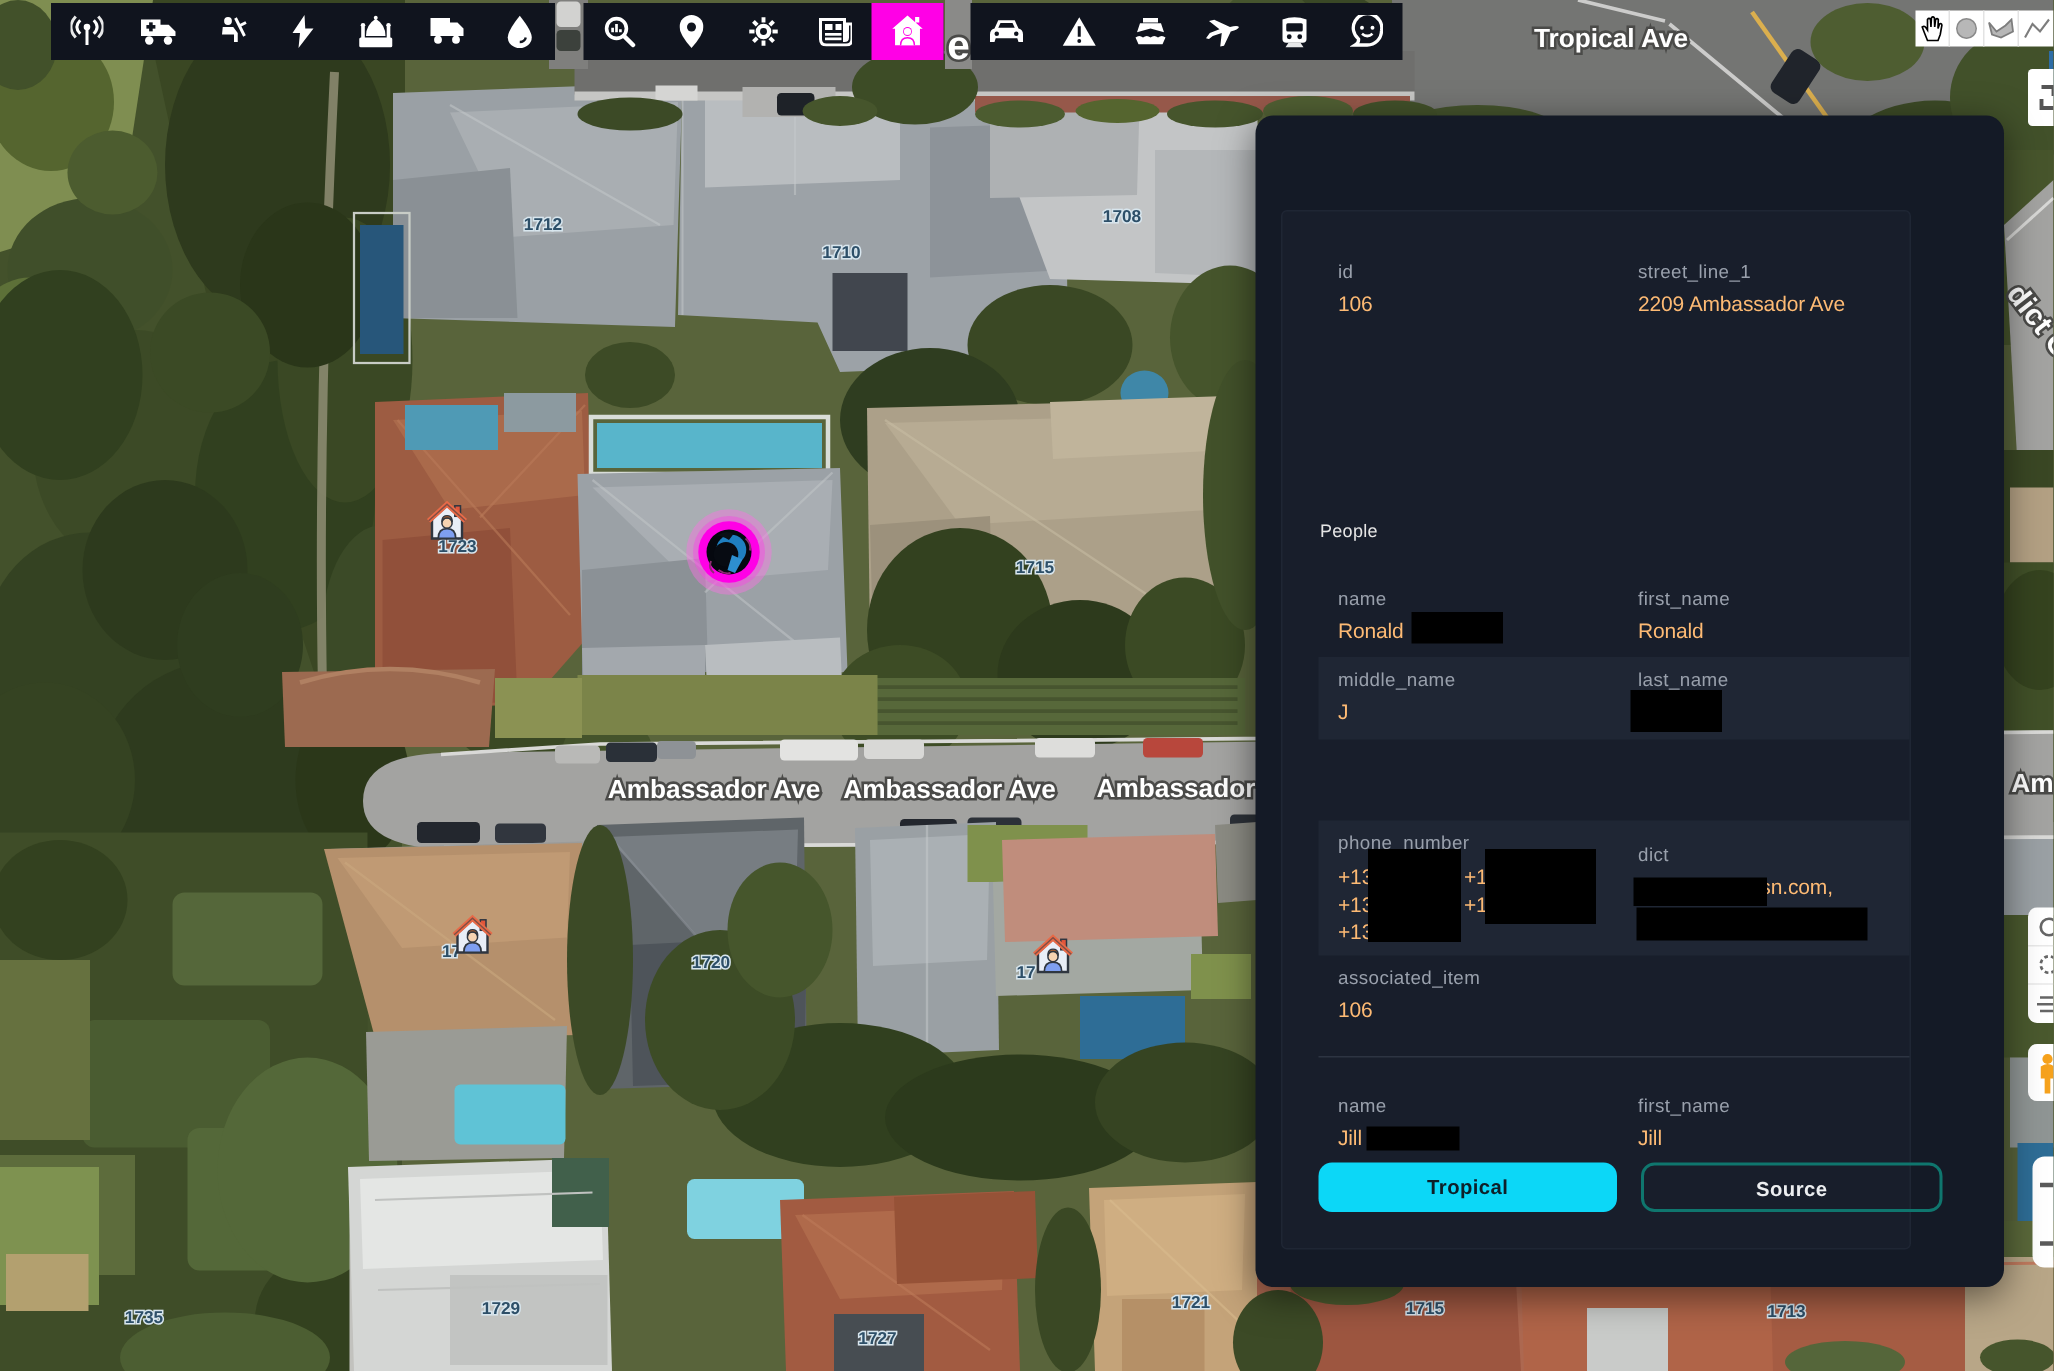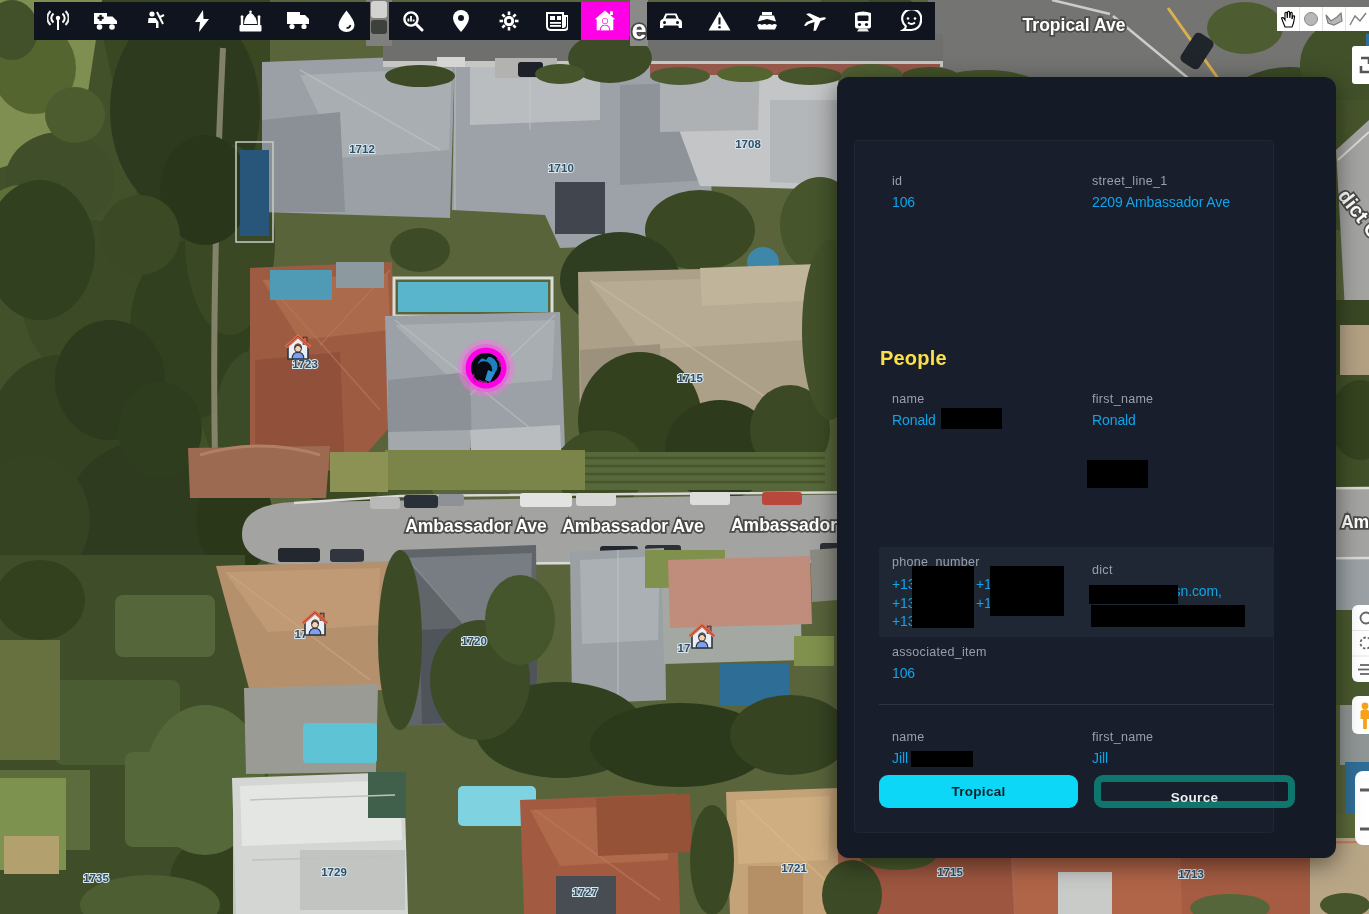--- a/index.html
+++ b/index.html
@@ -27,27 +27,27 @@
   
   #panel { position:absolute; left:837px; top:77px; width:499px; height:781px; background:#141a26;
            border-radius:12px; z-index:20; color:#f2f3f5; box-shadow:0 6px 24px rgba(0,0,0,.5); }
   #phead { position:absolute; left:0; top:0; width:100%; height:63px; }
   #ptitle { position:absolute; left:65px; top:21px; font-size:17px; letter-spacing:.4px; color:#f5f6f8; font-weight:400; }
   #pcard { position:absolute; left:17px; top:63px; width:420px; height:693px; background:#181e2b; border-radius:4px;
            border:1px solid #1f2634; overflow:hidden; }
   .crow { position:absolute; left:24px; width:416px; height:55px; }
   .crow.striped { background:#1f2634; }
   .lab { position:absolute; top:8px; font-size:12.5px; color:#99a0ac; letter-spacing:.3px; }
-  .val { position:absolute; top:28px; font-size:14px; color:#0ea5e9; letter-spacing:-.1px; }
+  .val { position:absolute; top:28px; font-size:14px; color:#fdba74; letter-spacing:-.1px; }
   .c1 { left:13px; } .c2 { left:213px; }
   .redact { position:absolute; background:#000; }
   #pbtns { position:absolute; left:0; top:698px; width:499px; }
   #btn-details { position:absolute; left:42px; top:0; width:199px; height:33px; background:#0cd7f7; border-radius:9px;
                  color:#0e2029; font-weight:bold; font-size:13.5px; text-align:center; line-height:33px; letter-spacing:.3px; }
-  #btn-source { position:absolute; left:257px; top:0; width:201px; height:33px; border:7px solid #0f766e; border-radius:9px;
+  #btn-source { position:absolute; left:257px; top:0; width:201px; height:33px; border:2px solid #0f766e; border-radius:9px;
                 color:#eceef0; font-weight:bold; font-size:13.5px; text-align:center; line-height:31px; letter-spacing:.3px; }
 </style>
 </head>
 <body>
 <div id="stage">
 
   <svg id="map" width="1369" height="914" viewBox="0 0 1369 914" xmlns="http://www.w3.org/2000/svg">
     <defs>
       <g id="hicon">
         <path d="M3 11 L13 2 L23 11 L23 24 L3 24 Z" fill="#e9eef7" stroke="#2f3640" stroke-width="1.6"></path>
@@ -576,26 +576,31 @@
   </div>
 
   <div id="panel">
     <div id="pcard">
       <div class="crow" style="top:25px">
         <div class="lab c1">id</div>
           <div class="val c1">106</div>
         <div class="lab c2">street_line_1</div>
           <div class="val c2">2209 Ambassador Ave</div>
       </div>
-      <div style="position:absolute; left:25px; top:206px; font-size:20px; color:#fde047; letter-spacing:.2px;font-weight:bold;">People</div>
+      <div style="position:absolute; left:25px; top:206px; font-size:12px; color:#e5e5e5; letter-spacing:.2px;">People</div>
       <div class="crow" style="top:243px">
         <div class="lab c1">name</div>
           <div class="val c1">Ronald</div>
         <div class="lab c2">first_name</div>
           <div class="val c2">Ronald</div>
+      </div>
+      <div class="crow striped" style="top:297px">
+        <div class="lab c1">middle_name</div>
+          <div class="val c1">J</div>
+        <div class="lab c2">last_name</div>
       </div>
       <div class="crow striped" style="top:406px; height:90px;">
         <div class="lab c1">phone_number</div>
         <div class="val c1" style="top:28px; line-height:18.5px;">+13<br>+13<br>+13</div>
         <div class="val" style="left:97px; top:28px; line-height:18.5px;">+1<br>+1</div>
         <div class="lab c2" style="top:16px;">dict</div>
         <div class="val" style="left:283px; top:36px;">msn.com,</div>
       </div>
       <div class="crow" style="top:496px">
         <div class="lab c1">associated_item</div>

